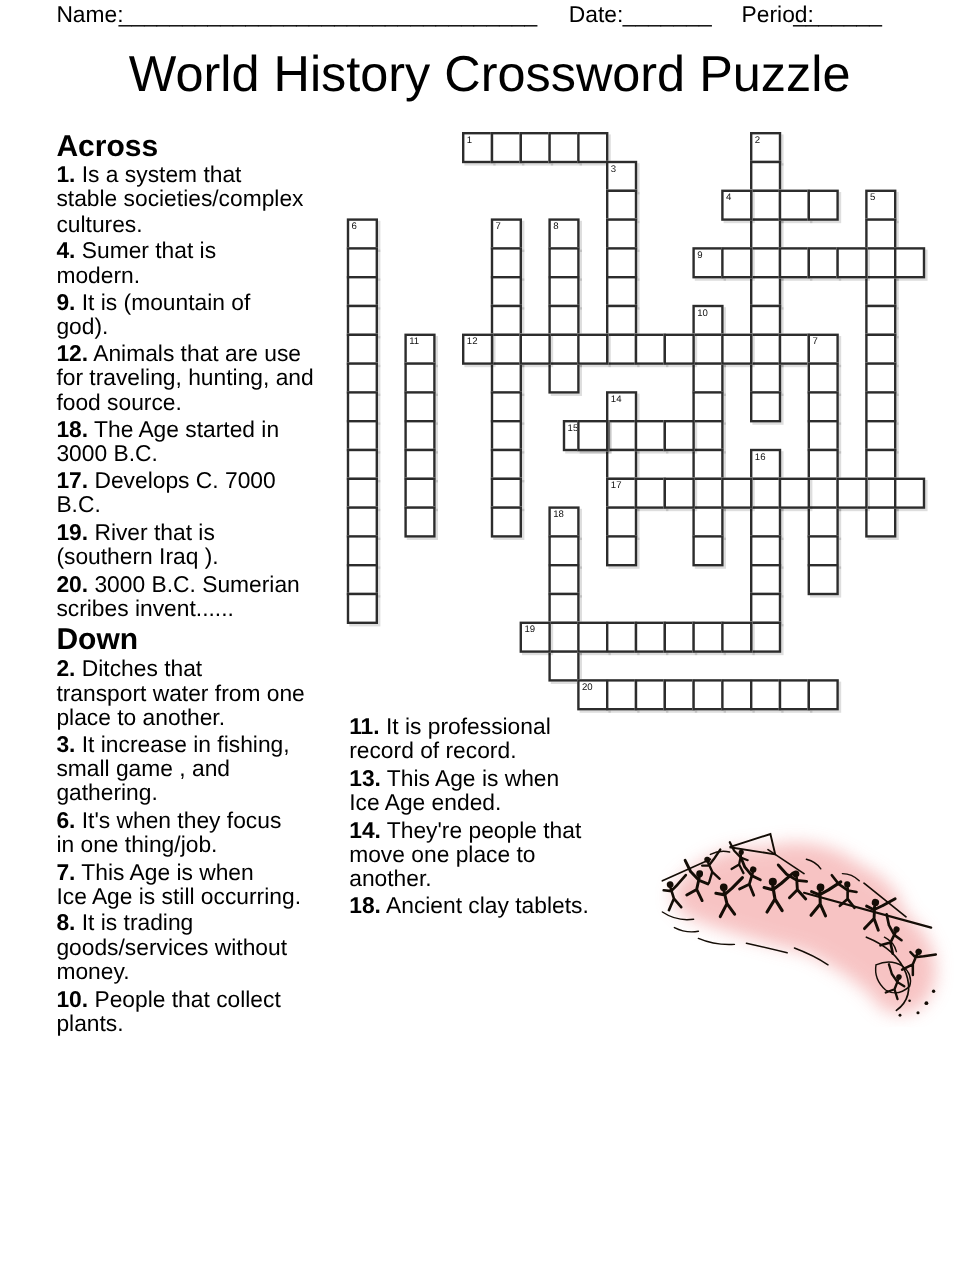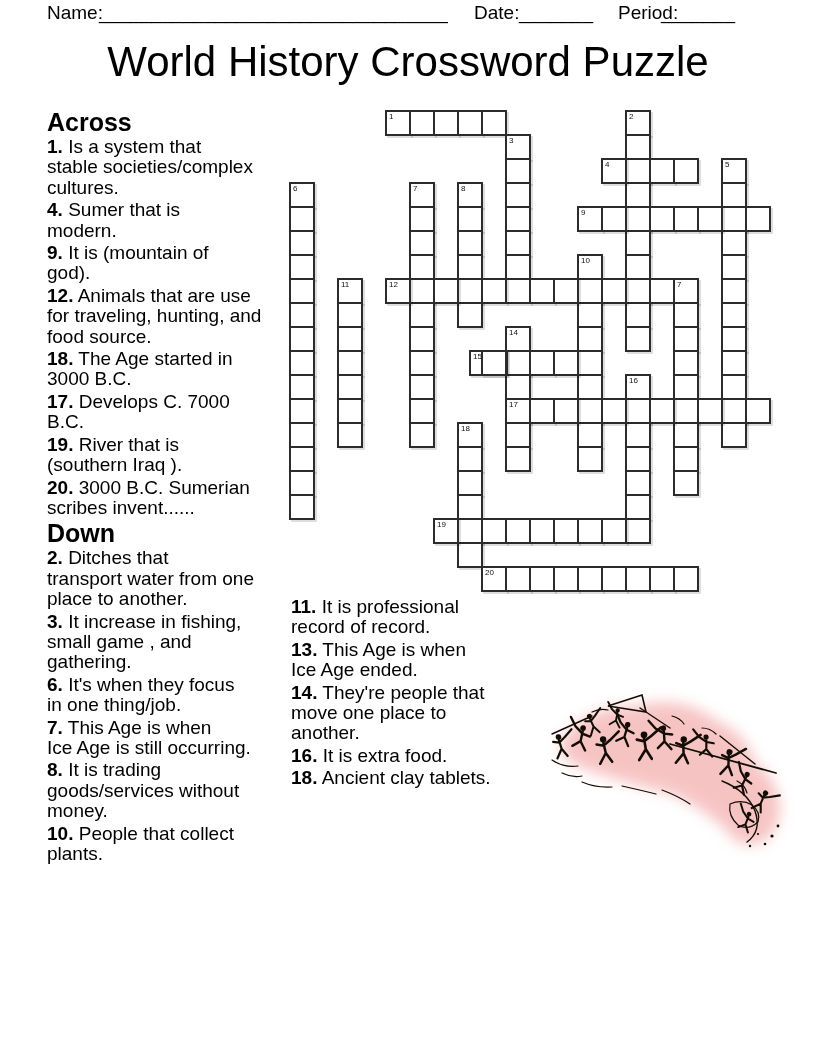--- a/index.html
+++ b/index.html
@@ -293,21 +293,20 @@
 
   <div class="col col-mid">
     <div>
         <p class="clue"><b class="cnum">11.</b> <span class="ctext">It is professional
 record of record.</span></p>
         <p class="clue"><b class="cnum">13.</b> <span class="ctext">This Age is when
 Ice Age ended.</span></p>
         <p class="clue"><b class="cnum">14.</b> <span class="ctext">They're people that
 move one place to
 another.</span></p>
-        <p class="clue"><b class="cnum">16.</b> <span class="ctext">It is extra food.</span></p>
         <p class="clue"><b class="cnum">18.</b> <span class="ctext">Ancient clay tablets.</span></p>
       </div>
   </div>
 
   <svg class="illus" viewBox="0 0 285 170" xmlns="http://www.w3.org/2000/svg">
     <defs>
       <filter id="blur8" x="-30%" y="-30%" width="160%" height="160%">
           <feGaussianBlur stdDeviation="7"></feGaussianBlur>
         </filter>
       <g id="fig1">

